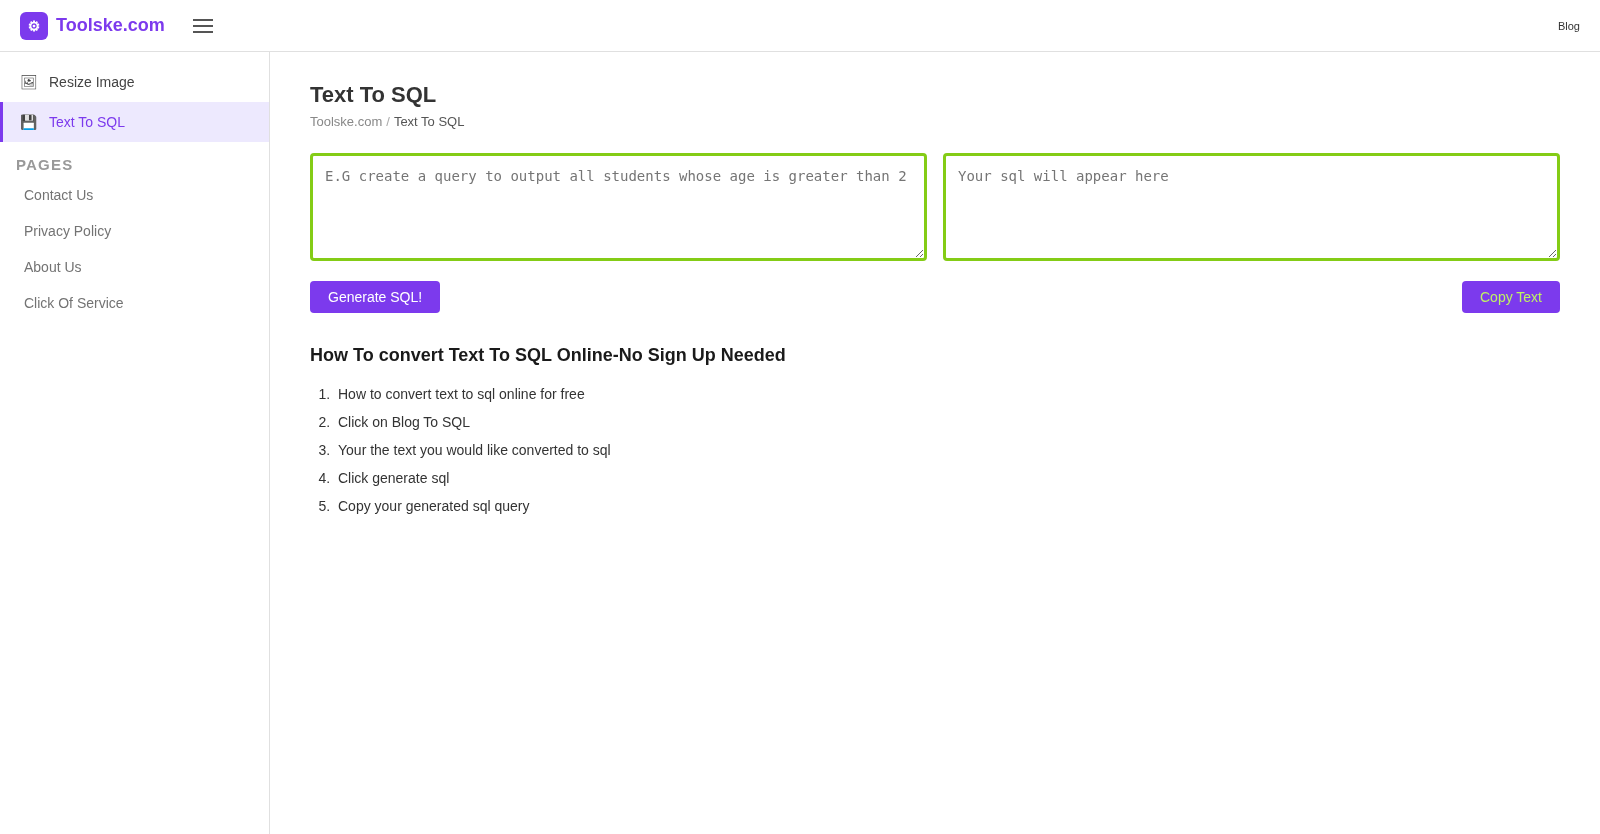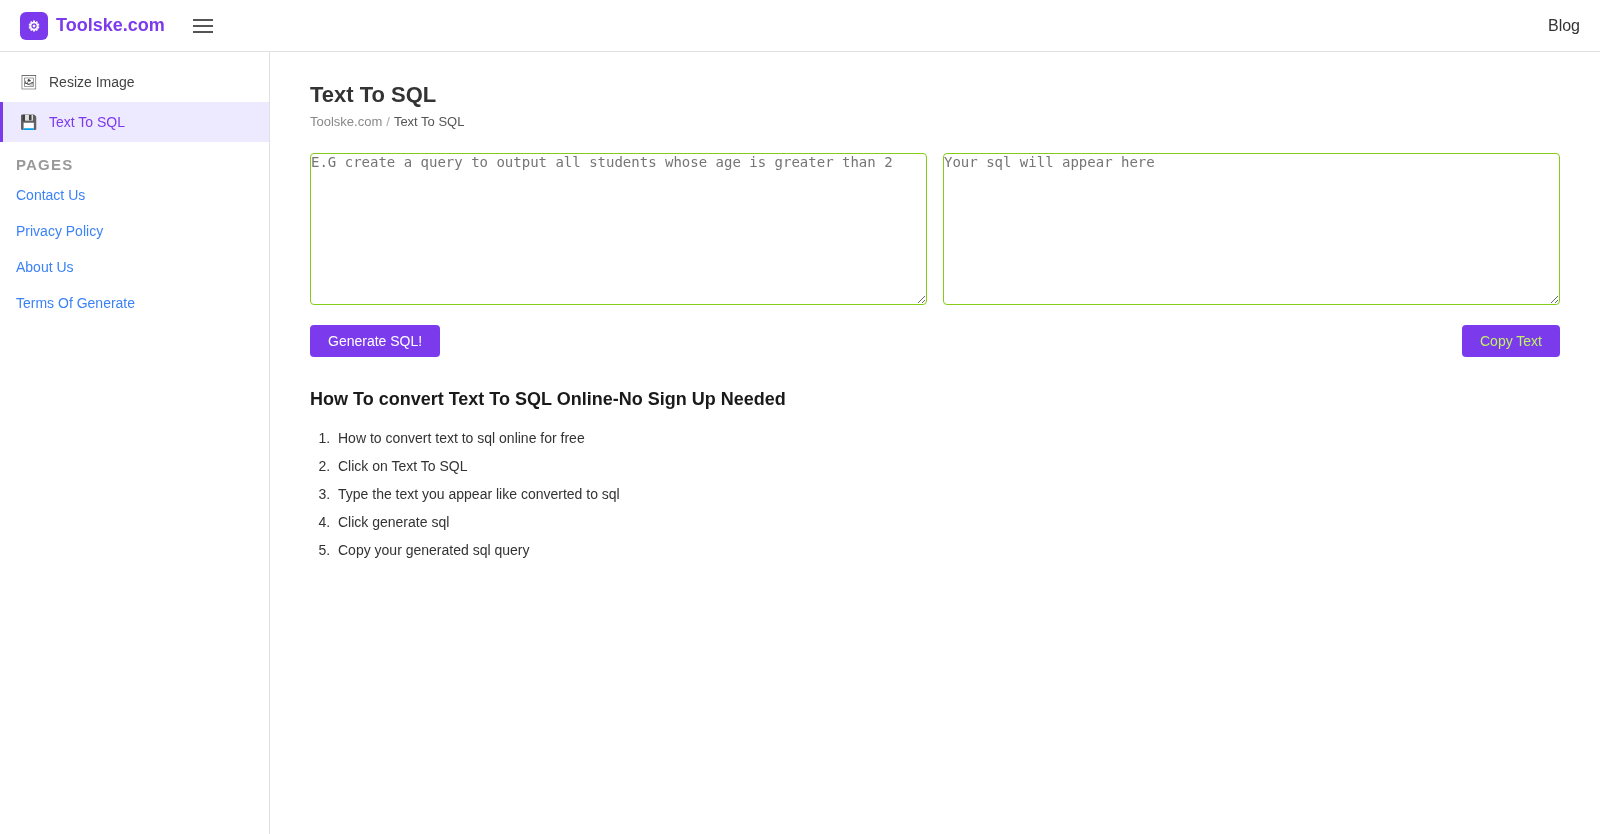--- a/index.html
+++ b/index.html
@@ -52,21 +52,21 @@
     .hamburger-btn span {
       display: block;
       width: 20px;
       height: 2px;
       background: #555;
     }
     .navbar-blog {
       margin-left: auto;
       text-decoration: none;
       color: #333;
-      font-size: 16px;
+      font-size: 11px;
     }
 
     
     .layout {
       display: flex;
       margin-top: 52px;
       flex: 1;
     }
 
     
@@ -105,23 +105,23 @@
     .sidebar-section-label {
       padding: 14px 16px 4px 16px;
       font-size: 15px;
       font-weight: 600;
       color: #999;
       letter-spacing: 0.08em;
       text-transform: uppercase;
     }
     .sidebar-page-link {
       display: block;
-      padding: 10px 16px;
-      cursor: pointer;
-      color: #3b82f6;
+      padding: 10px 24px;
+      cursor: pointer;
+      color: #737373;
       font-size: 14px;
       text-decoration: none;
       font-weight: 500;
     }
 
     
     .main {
       flex: 1;
       padding: 30px 40px;
       background: #fff;
@@ -145,23 +145,23 @@
     .breadcrumb-current { color: #555; }
 
     
     .text-areas {
       display: flex;
       gap: 16px;
       margin-bottom: 20px;
     }
     .input-textarea, .output-textarea {
       flex: 1;
-      height: 152px;
-      padding: 0;
-      border: 1px solid #84cc16;
+      height: 108px;
+      padding: 12px;
+      border: 3px solid #84cc16;
       border-radius: 4px;
       font-size: 14px;
       resize: vertical;
       color: #333;
       background: #fff;
     }
     .output-textarea {
       color: #999;
       resize: vertical;
     }
@@ -241,21 +241,21 @@
     <a class="sidebar-item active" href="#">
       <span class="sidebar-item-icon">💾</span>
       <span>Text To SQL</span>
     </a>
 
     <div class="sidebar-section-label">PAGES</div>
 
     <a class="sidebar-page-link" href="#">Contact Us</a>
     <a class="sidebar-page-link" href="#">Privacy Policy</a>
     <a class="sidebar-page-link" href="#">About Us</a>
-    <a class="sidebar-page-link" href="#">Terms Of Generate</a>
+    <a class="sidebar-page-link" href="#">Click Of Service</a>
   </aside>
 
   <main class="main">
     <h1 class="page-title">Text To SQL</h1>
     <div class="breadcrumb">
       <a class="breadcrumb-link" href="#">Toolske.com</a>
       <span class="breadcrumb-sep">/</span>
       <span class="breadcrumb-current">Text To SQL</span>
     </div>
 
@@ -266,20 +266,20 @@
 
     <div class="buttons-row">
       <button class="btn-generate">Generate SQL!</button>
       <button class="btn-copy">Copy Text</button>
     </div>
 
     <div class="info-section">
       <h2>How To convert Text To SQL Online-No Sign Up Needed</h2>
       <ol>
         <li>How to convert text to sql online for free</li>
-        <li>Click on Text To SQL</li>
-        <li>Type the text you appear like converted to sql</li>
+        <li>Click on Blog To SQL</li>
+        <li>Your the text you would like converted to sql</li>
         <li>Click generate sql</li>
         <li>Copy your generated sql query</li>
       </ol>
     </div>
   </main>
 </div>
 
 </body></html>

